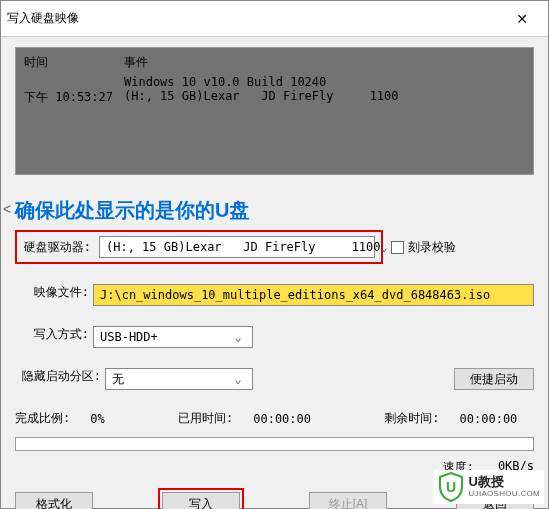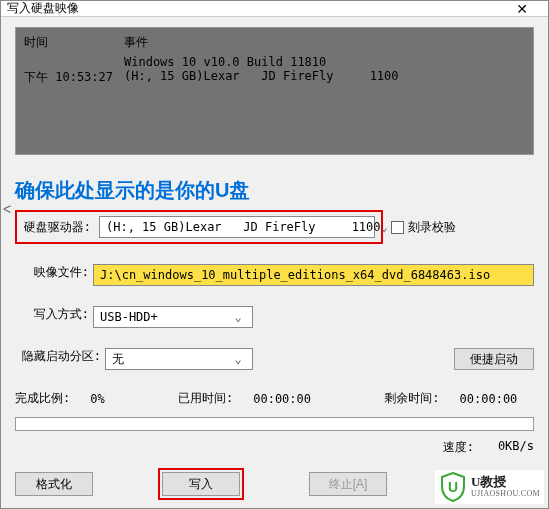--- a/index.html
+++ b/index.html
@@ -11,21 +11,21 @@
     color: #000;
   }
   .window {
     width: 549px;
     height: 509px;
     border: 1px solid #888;
     background: #f0f0f0;
     position: relative;
   }
   .titlebar {
-    height: 16px;
+    height: 36px;
     background: #fff;
     border-bottom: 1px solid #ccc;
     display: flex;
     align-items: center;
     padding: 0 6px;
     font-size: 12px;
   }
   .titlebar .title { flex: 1; }
   .titlebar .close {
     width: 40px;
@@ -197,21 +197,21 @@
     gap: 4px;
     background: #fff;
     padding: 2px 4px;
     border-radius: 2px;
   }
   .wm-shield {
     width: 28px;
     height: 30px;
     position: relative;
   }
-  .wm-text { line-height: 1.1; font-family: Liberation Serif, serif; }
+  .wm-text { line-height: 1.1; }
   .wm-text .cn { font-size: 13px; font-weight: bold; color: #222; }
   .wm-text .en { font-size: 8px; color: #666; letter-spacing: 0.3px; }
   .left-arrow {
     position: absolute;
     left: 2px;
     top: 200px;
     color: #666;
     font-size: 14px;
   }
   .form-row {
@@ -239,21 +239,21 @@
   <div class="content">
 
 
     <div class="log-box">
       <div class="log-header">
         <div class="log-time-col">时间</div>
         <div class="log-event-col">事件</div>
       </div>
       <div class="log-row">
         <div class="t"></div>
-        <div class="e">Windows 10 v10.0 Build 11810</div>
+        <div class="e">Windows 10 v10.0 Build 10240</div>
       </div>
       <div class="log-row">
         <div class="t">下午 10:53:27</div>
         <div class="e">(H:, 15 GB)Lexar   JD FireFly     1100</div>
       </div>
     </div>
 
     <div class="left-arrow">&lt;</div>
 
     <div class="annotation">确保此处显示的是你的U盘</div>

